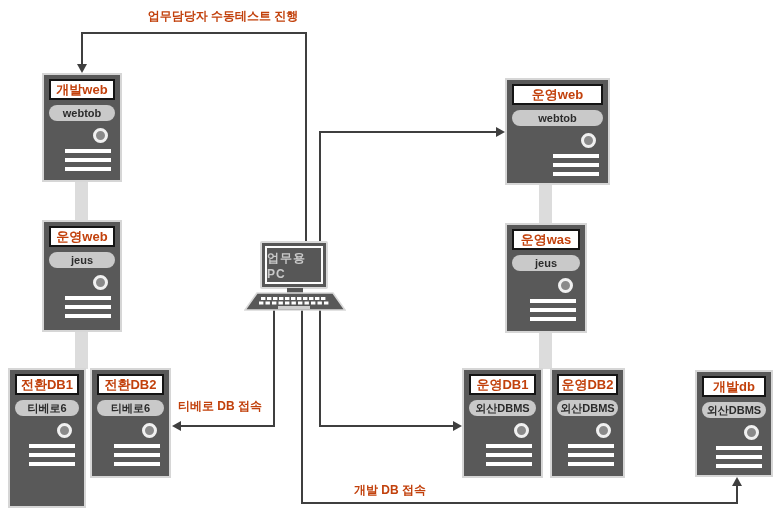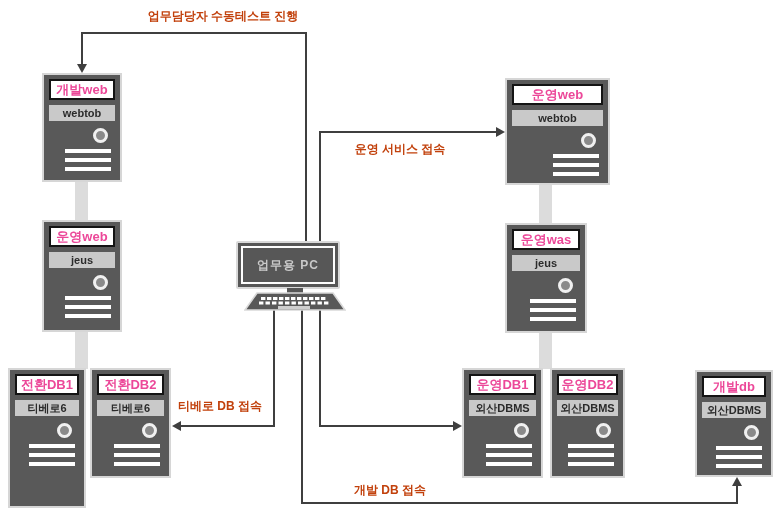--- a/index.html
+++ b/index.html
@@ -13,32 +13,32 @@
   .line{position:absolute;background:#3f3f3f;}
   .hline{height:2px;}
   .vline{width:2px;}
   .arr{position:absolute;width:0;height:0;}
   .arr.right{border-top:5px solid transparent;border-bottom:5px solid transparent;border-left:9px solid #3f3f3f;}
   .arr.left {border-top:5px solid transparent;border-bottom:5px solid transparent;border-right:9px solid #3f3f3f;}
   .arr.down {border-left:5px solid transparent;border-right:5px solid transparent;border-top:9px solid #3f3f3f;}
   .arr.up   {border-left:5px solid transparent;border-right:5px solid transparent;border-bottom:9px solid #3f3f3f;}
   
   .server{position:absolute;box-sizing:border-box;background:#595959;border:2px solid #d6d6d6;}
-  .stitle{margin:4px 5px 0;background:#ffffff;border:2px solid #141414;color:#ec4899;
+  .stitle{margin:4px 5px 0;background:#ffffff;border:2px solid #141414;color:#c2410c;
           font-size:13px;font-weight:bold;text-align:center;line-height:17px;white-space:nowrap;overflow:hidden;}
   .smw{margin:5px 5px 0;background:#c9c9c9;color:#2b2b2b;font-size:11px;font-weight:bold;
-       text-align:center;line-height:16px;white-space:nowrap;overflow:hidden;}
+       text-align:center;line-height:16px;white-space:nowrap;overflow:hidden;border-radius:8px;}
   .sring{position:absolute;right:12px;top:53px;width:9px;height:9px;border:3px solid #f0f0f0;
          border-radius:50%;background:#8a8a8a;}
   .sbars{position:absolute;right:9px;top:74px;width:46px;}
   .sbars i{display:block;height:4px;background:#fff;margin-bottom:5px;}
   
   .clabel{position:absolute;font-size:12px;font-weight:bold;color:#c2410c;text-align:center;white-space:nowrap;}
   
-  .monitor{position:absolute;left:236px;top:241px;width:104px;height:48px;box-sizing:border-box;
+  .monitor{position:absolute;left:260px;top:241px;width:68px;height:48px;box-sizing:border-box;
            background:#575757;border:2px solid #d9d9d9;border-radius:2px;}
   .screen{position:absolute;left:3px;top:3px;right:3px;bottom:3px;border:2px solid #fdfdfd;
           background:#575757;display:flex;align-items:center;justify-content:center;}
   .screen span{font-size:12px;font-weight:bold;color:#c9c9c9;letter-spacing:1px;}
   .stand{position:absolute;left:287px;top:288px;width:16px;height:6px;background:#575757;}
   .kbd{position:absolute;left:244px;top:292px;}
 </style>
 </head>
 <body>
 
@@ -199,17 +199,16 @@
       <rect x="54" y="9.5" width="4.4" height="3"></rect>
         <rect x="60.5" y="9.5" width="4.4" height="3"></rect>
       <rect x="67" y="9.5" width="4.4" height="3"></rect>
         <rect x="73.5" y="9.5" width="4.4" height="3"></rect>
       <rect x="80" y="9.5" width="4.4" height="3"></rect>
     </g>
     <rect x="34" y="14" width="32" height="3" fill="#cfcfcf"></rect>
   </svg>
 
   <div class="clabel" style="left:118px;top:8px;width:210px">업무담당자 수동테스트 진행</div>
-  <div class="clabel" style="left:340px;top:141px;width:120px">운영 서비스 접속</div>
   <div class="clabel" style="left:168px;top:398px;width:104px">티베로 DB 접속</div>
   <div class="clabel" style="left:340px;top:482px;width:100px">개발 DB 접속</div>
 
 </div>
 
 </body></html>

